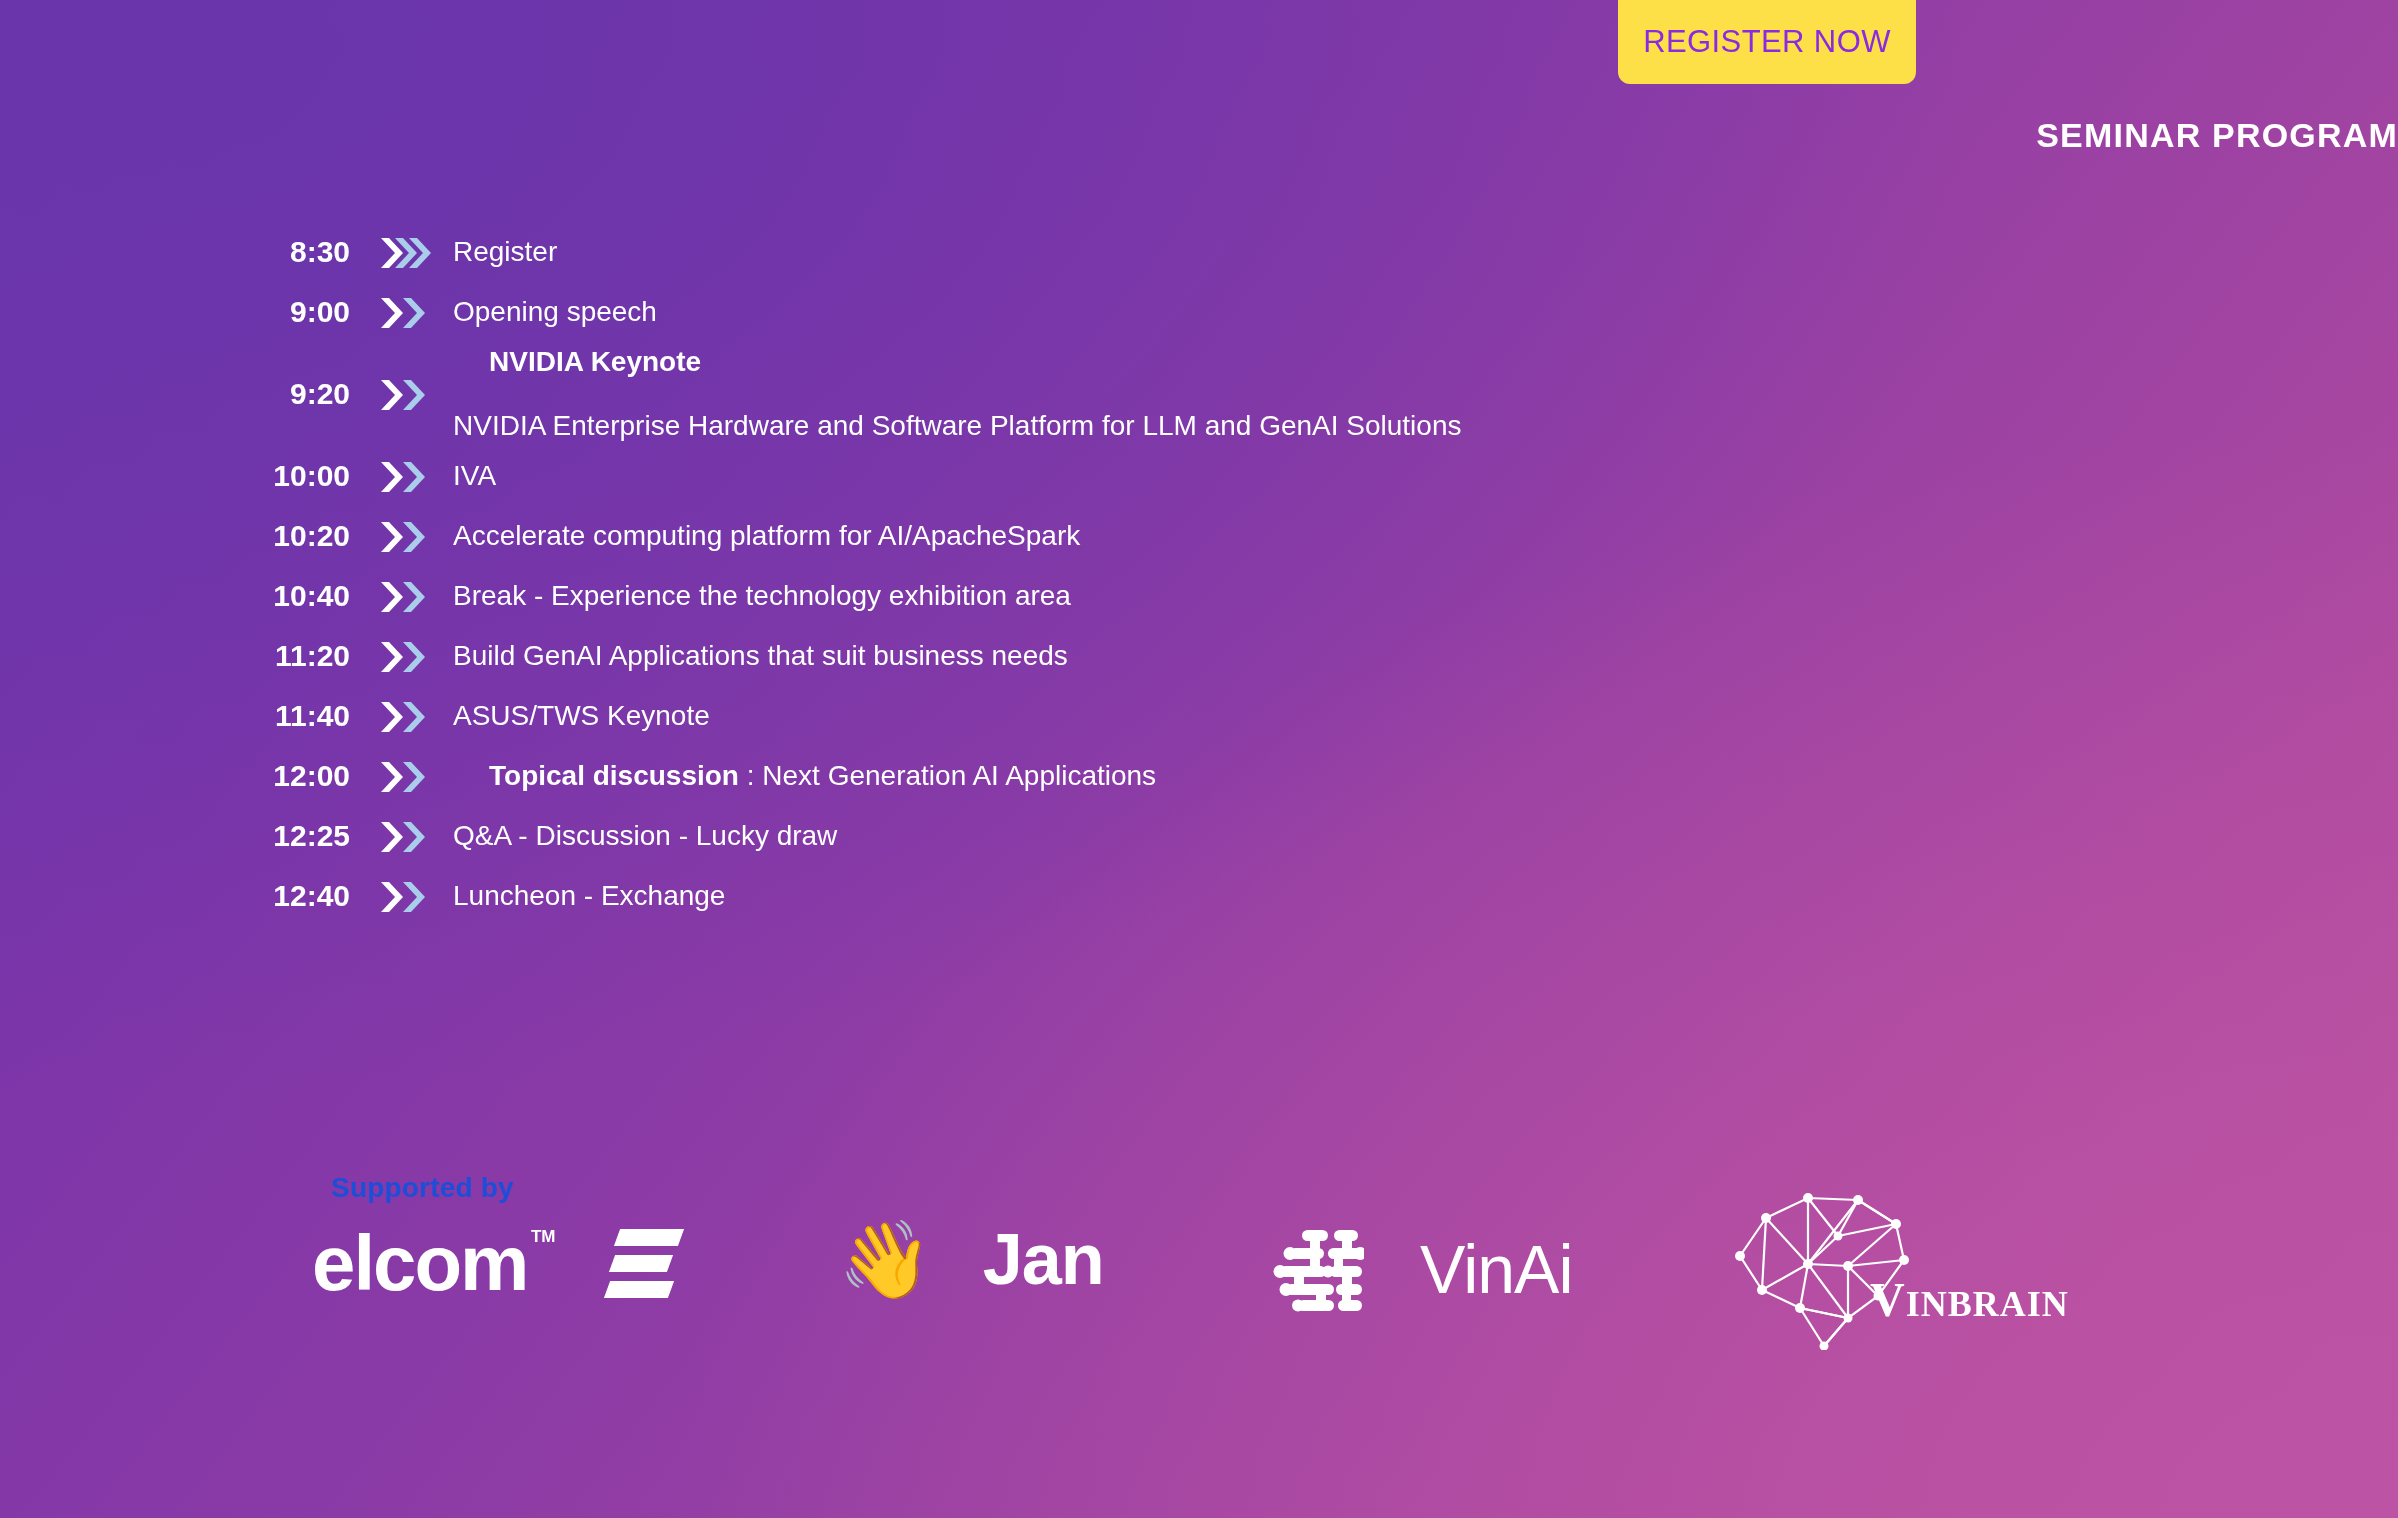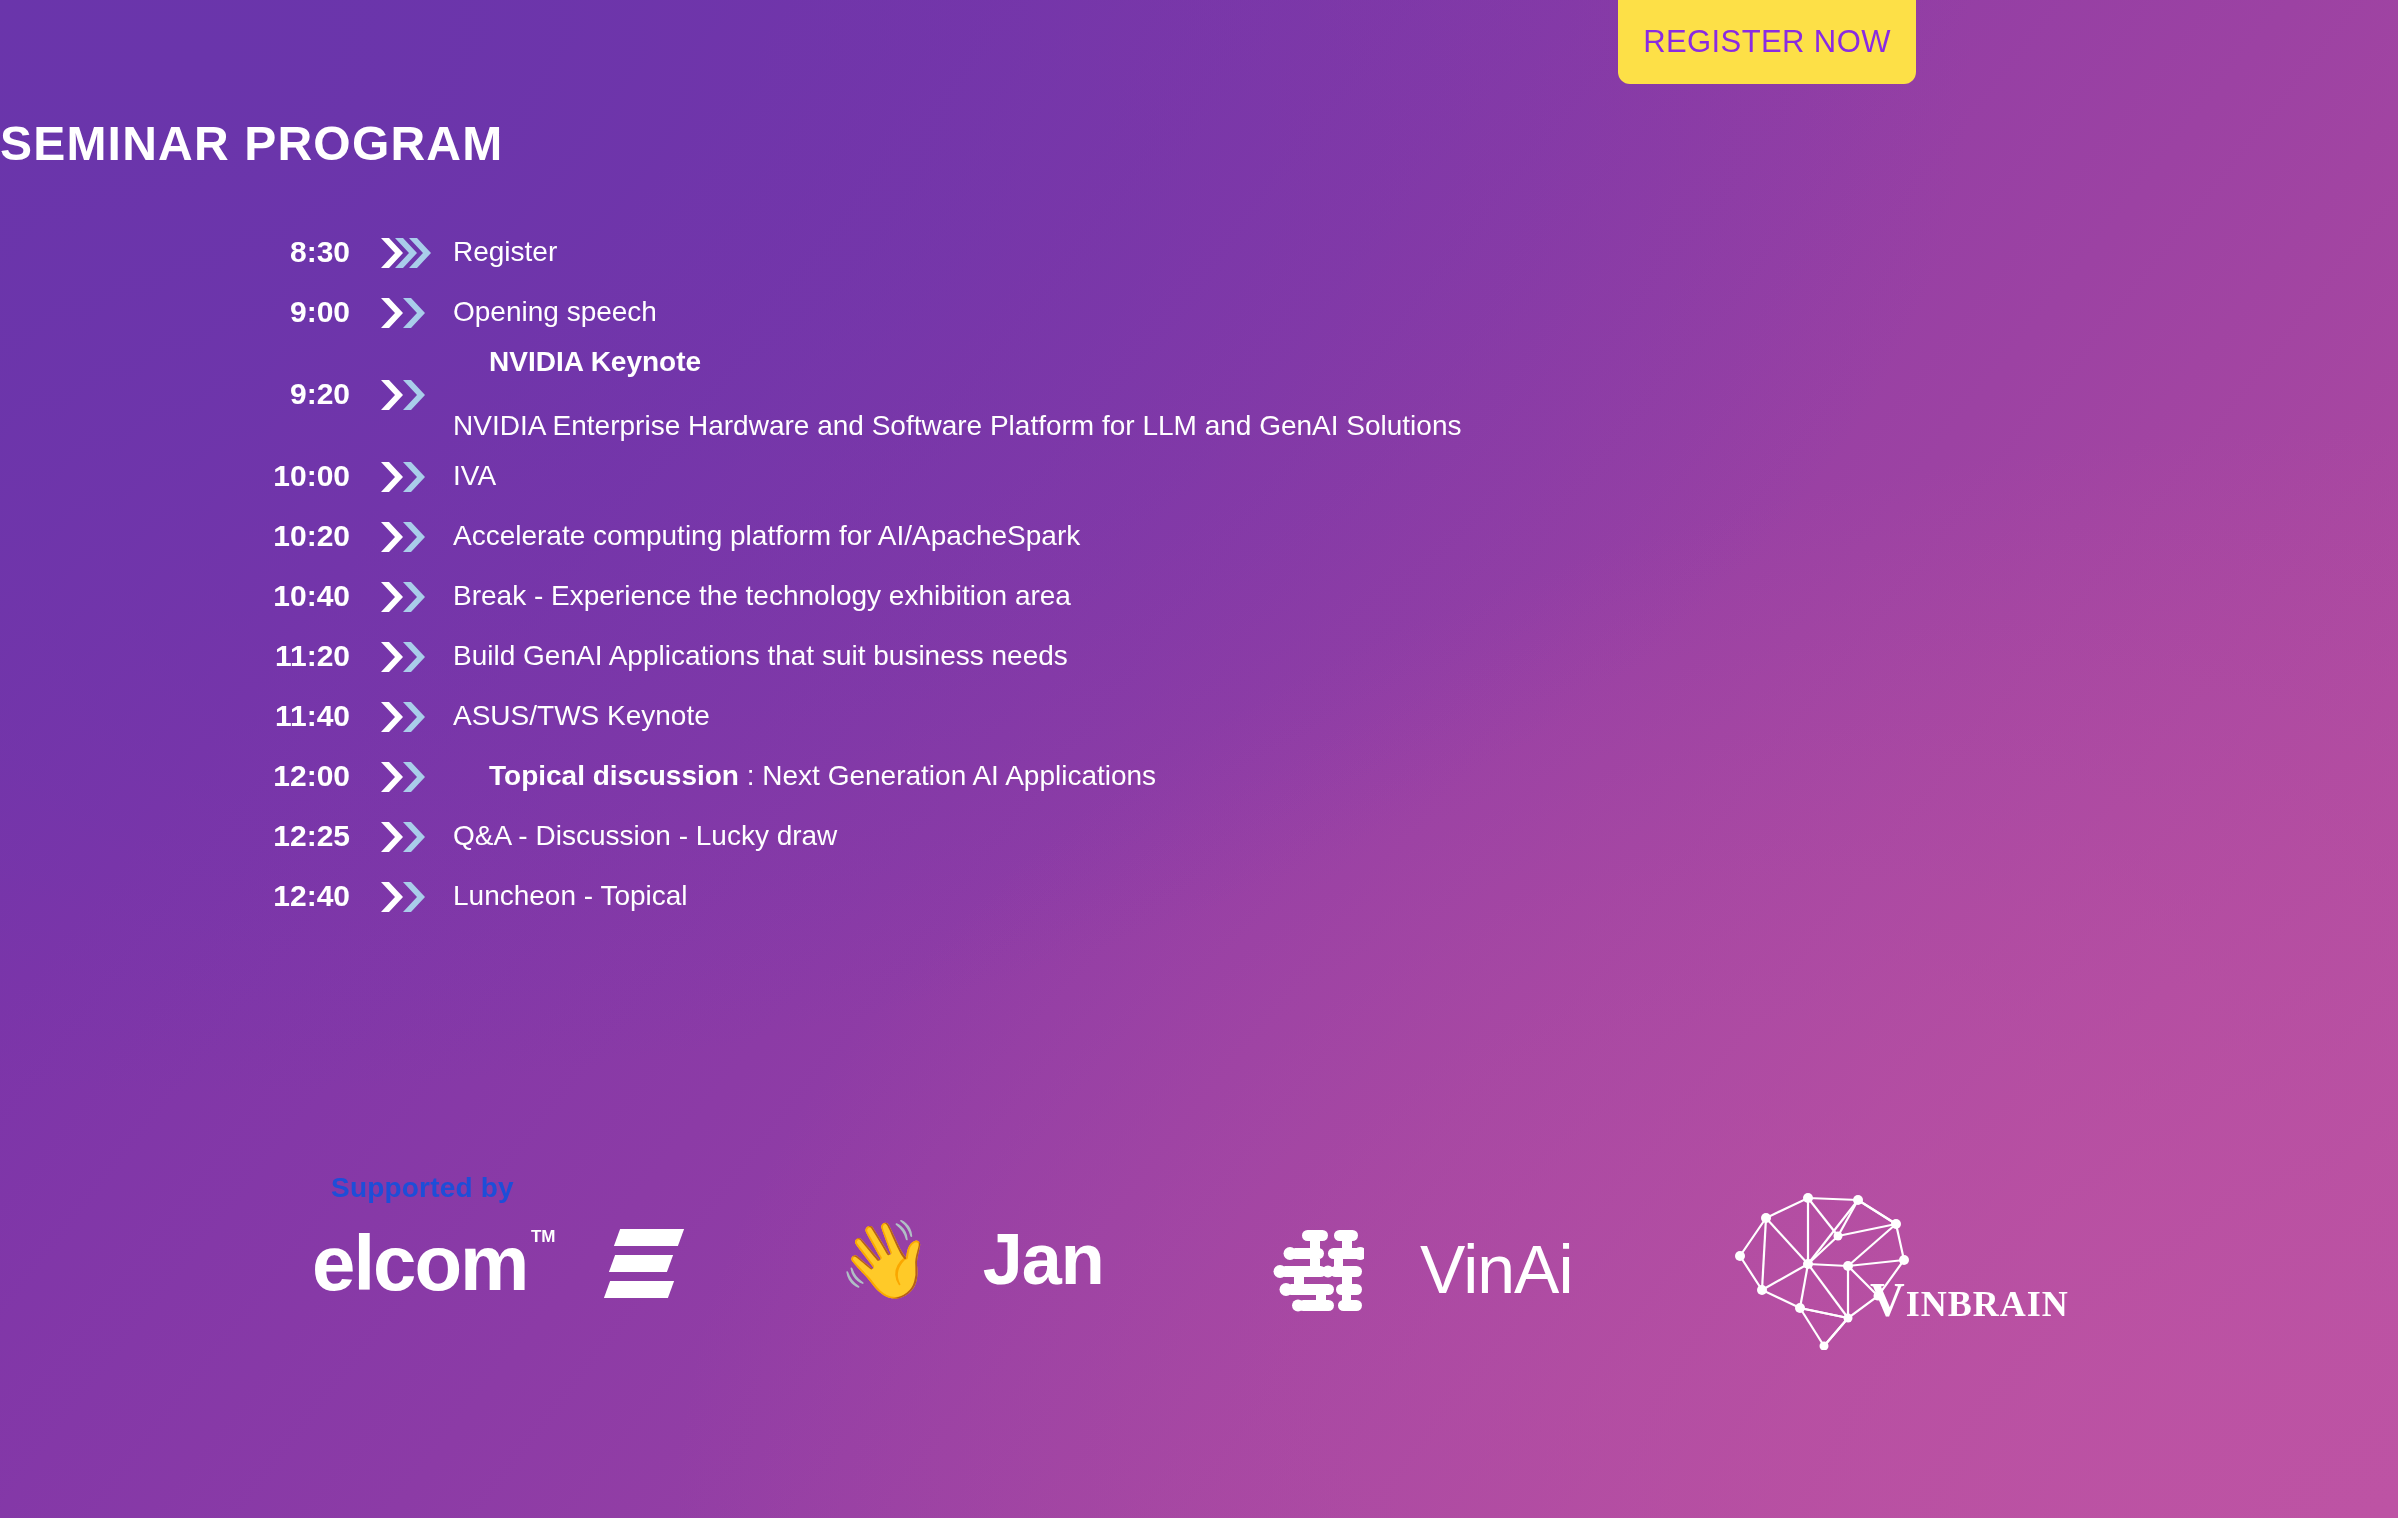--- a/index.html
+++ b/index.html
@@ -23,23 +23,23 @@
     border-bottom-right-radius:12px;
     display:flex; align-items:center; justify-content:center;
     color:#8a2be2;
     font-size:31px; letter-spacing:0.4px;
     cursor:pointer;
   }
 
   
   .page-title {
     position:absolute; top:116px; left:0; width:2398px;
-    text-align:left;
+    text-align:right;
     color:#ffffff;
-    font-size:48px; font-weight:bold; letter-spacing:1.2px;
+    font-size:34px; font-weight:bold; letter-spacing:1.2px;
   }
 
   
   .schedule { position:absolute; top:222px; left:0; width:2398px; }
   .row {
     display:flex; align-items:center;
     min-height:60px;
     padding-left:240px;
   }
   .row.tall { min-height:96px; }
@@ -256,21 +256,21 @@
 
   <div class="row">
     <div class="time">12:40</div>
     <div class="chev">
       <svg width="52" height="34" viewBox="0 0 52 34">
           <path d="M8 2 L22 17 L8 32 L0 32 L14 17 L0 2 Z" fill="#ffffff"></path>
           <path d="M30 2 L44 17 L30 32 L22 32 L36 17 L22 2 Z" fill="#a9cdea"></path>
         </svg>
     </div>
     <div class="desc">
-      <span>Luncheon - Topical</span>
+      <span>Luncheon - Exchange</span>
     </div>
   </div>
 
 </div>
 
 <div class="supported-label">Supported by</div>
 
 <div class="logos">
 
   <div class="logo logo-elcom">

